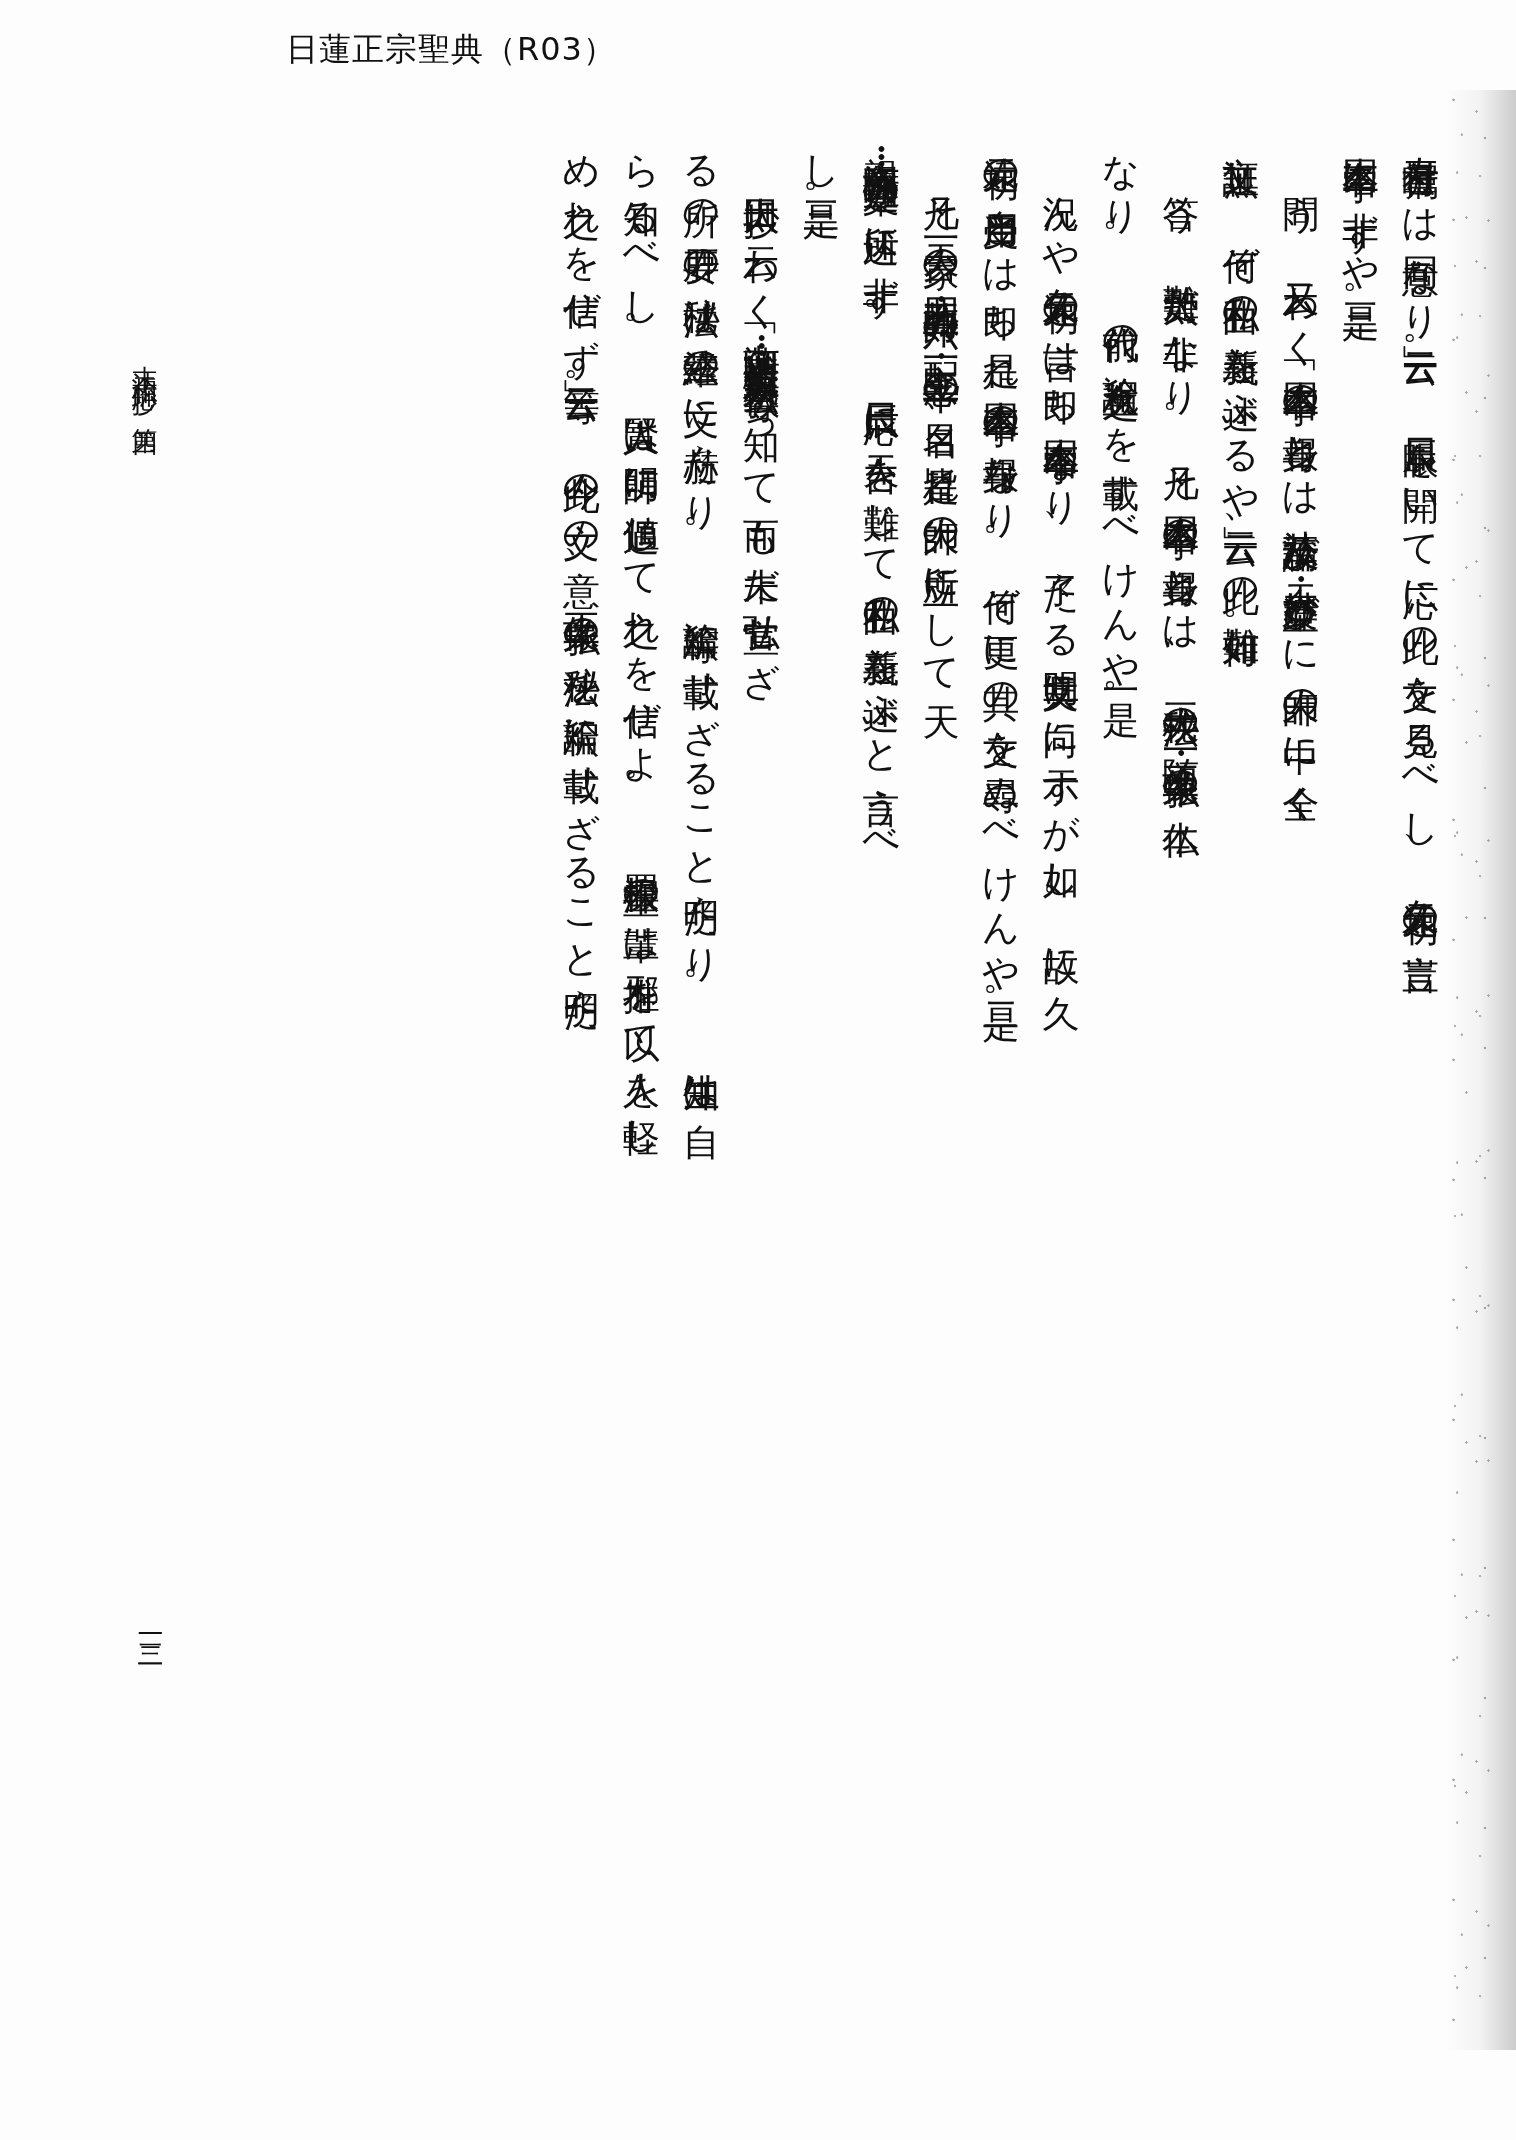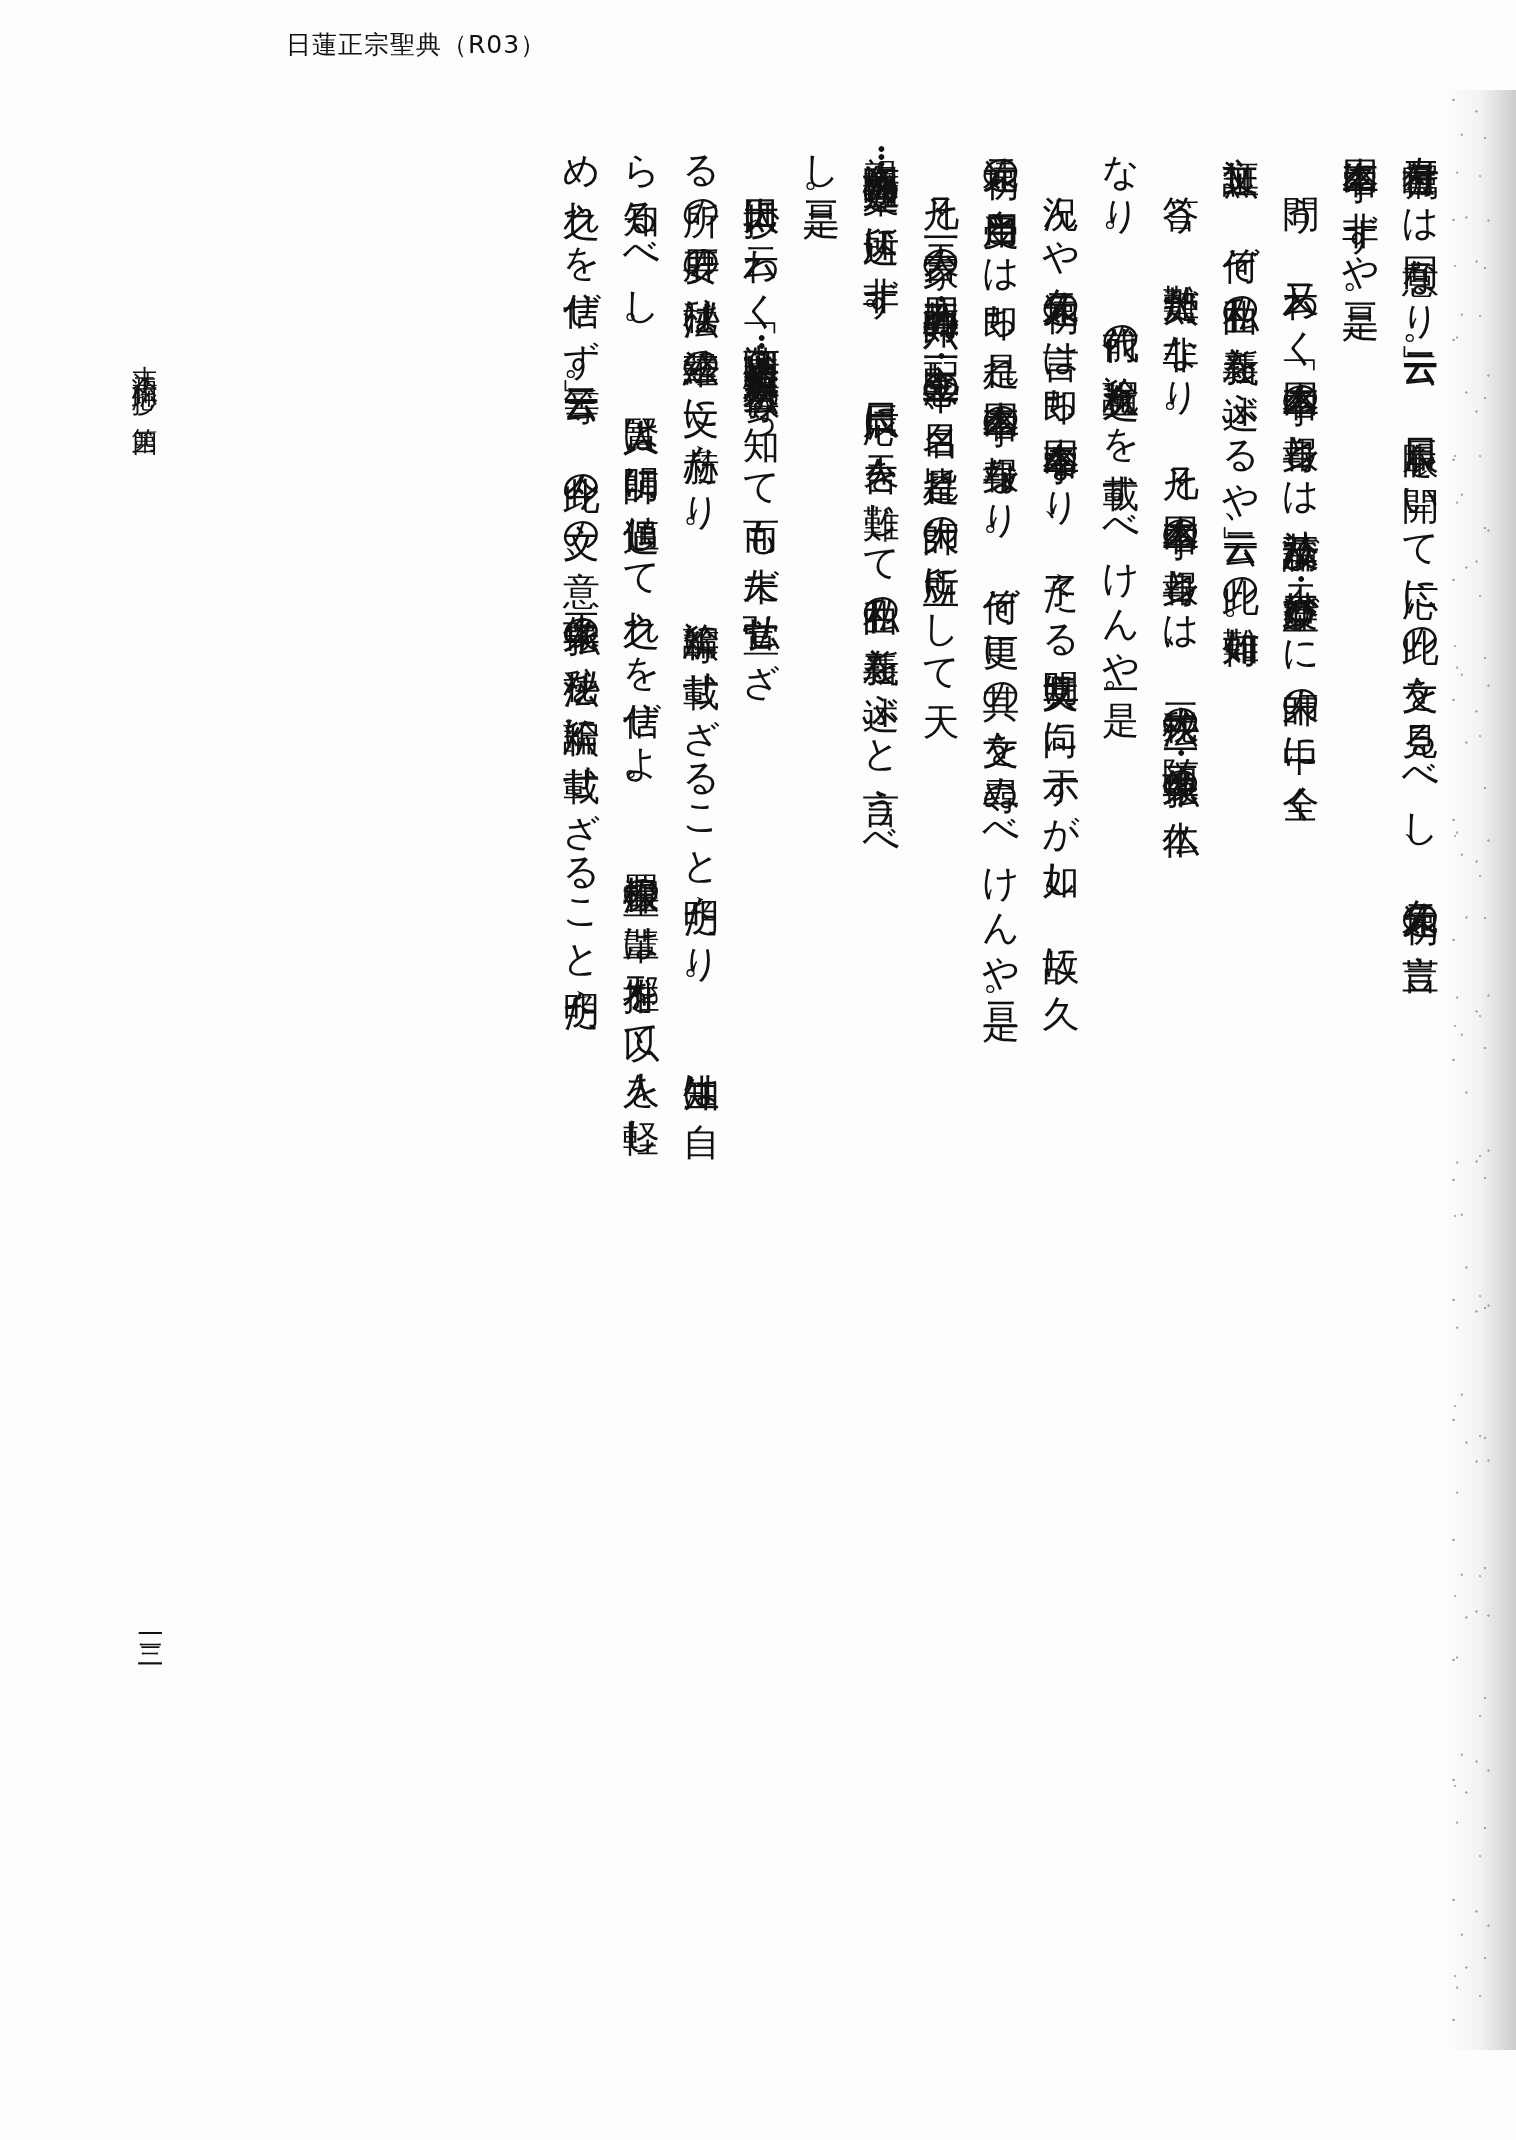--- a/index.html
+++ b/index.html
@@ -52,21 +52,21 @@
       radial-gradient(circle at 15% 90%, #777777 1px, transparent 1.4px);
     background-size: 46px 120px, 46px 150px, 46px 180px, 46px 130px, 46px 165px, 46px 140px, 46px 175px, 46px 155px, 46px 190px;
     pointer-events: none;
   }
 
   
   #header-title {
     position: absolute;
     top: 28px;
     left: 286px;
-    font-size: 25px;
+    font-size: 32px;
     letter-spacing: 1px;
     font-family: "DejaVu Sans", "Liberation Sans", sans-serif;
     white-space: nowrap;
   }
 
   
   #running-title {
     position: absolute;
     top: 345px;
     left: 128px;

